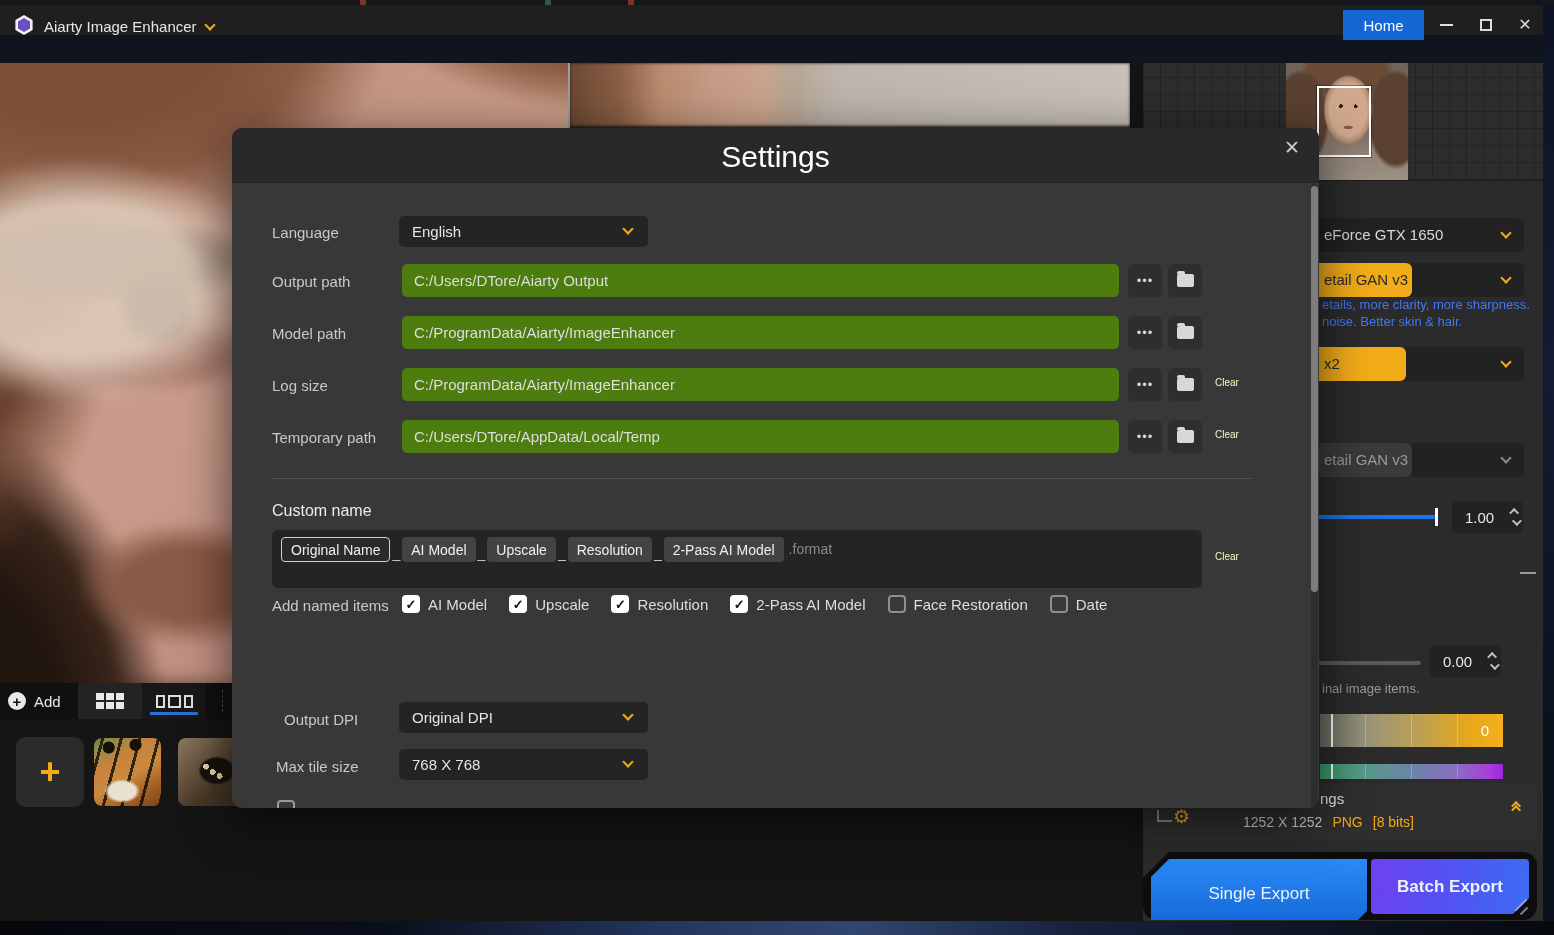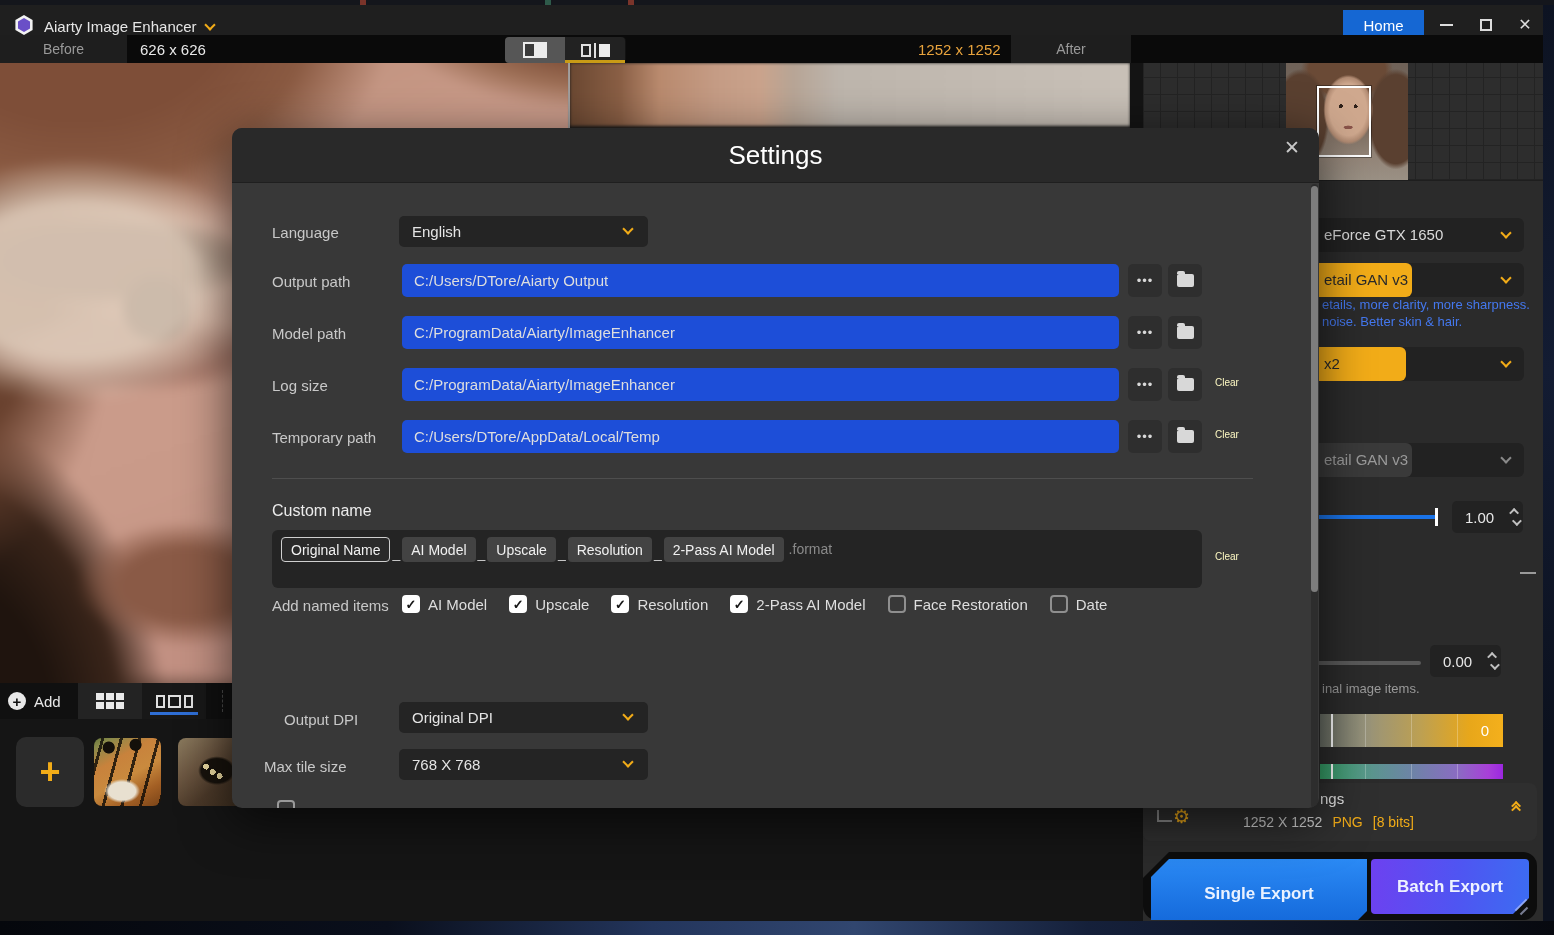--- a/index.html
+++ b/index.html
@@ -137,21 +137,21 @@
   #export-title-frag { position:absolute; left:177px; top:7px; font-size:15px; color:#e0e0e0; }
   #export-res-row { position:absolute; left:100px; top:31px; font-size:14px; display:flex; gap:10px; }
   #export-res-row .res { color:#cfcfcf; }
   #export-res-row .fmt, #export-res-row .bits { color:#f2ac18; }
   #export-collapse { position:absolute; right:16px; top:18px; }
   #export-collapse .chev-up { border-color:#f2ac18; }
 
   #export-btns { left:1143px; top:852px; width:394px; height:68px; background:#0d0d0d; border-radius:14px;
     clip-path:polygon(26px 0,100% 0,100% 100%,0 100%,0 26px); }
   #single-export { position:absolute; left:8px; top:7px; width:216px; height:70px;
-    background:linear-gradient(180deg,#2b8af5,#1266d8); color:#eaf2ff; font-size:17px; font-weight:bold;
+    background:linear-gradient(180deg,#2b8af5,#1266d8); color:#eaf2ff; font-size:17px; font-weight:normal;
     display:flex; align-items:center; justify-content:center;
     clip-path:polygon(18px 0,100% 0,100% calc(100% - 18px),calc(100% - 18px) 100%,0 100%,0 18px); }
   #batch-export { position:absolute; left:228px; top:7px; width:158px; height:55px; border-radius:4px;
     background:linear-gradient(95deg,#6d41f0 0%,#4f55f2 55%,#3c6cf2 100%); color:#eef2ff; font-size:17px; font-weight:bold;
     display:flex; align-items:center; justify-content:center;
     clip-path:polygon(0 0,100% 0,100% calc(100% - 16px),calc(100% - 16px) 100%,0 100%); }
   .grip { position:absolute; width:16px; height:2px; background:#cfd8ff; opacity:.55; transform:rotate(-45deg); }
 
   
   #bottom-panel { left:0; top:683px; width:1130px; height:238px; background:#151515; }
@@ -186,25 +186,25 @@
       radial-gradient(circle 3px at 62% 56%, #e8d8a0 0 100%, transparent),
       radial-gradient(ellipse 26px 20px at 58% 48%, #17120c 0 60%, transparent 72%),
       linear-gradient(140deg,#8a7a5e 0%,#6a5540 35%,#4a3828 65%,#3a2c1e 100%); }
 
   #window-bottom-edge { left:0; top:915px; width:1543px; height:6px; background:#262626; }
 
   
   #modal { left:232px; top:128px; width:1087px; height:680px; background:#383838; border-radius:10px;
     box-shadow:0 12px 50px rgba(0,0,0,.65); overflow:hidden; }
   #modal-header { position:absolute; left:0; top:0; width:100%; height:55px; background:#292929; border-bottom:1px solid #1f1f1f; }
-  #modal-title { position:absolute; left:0; top:12px; width:100%; text-align:center; font-size:26px; color:#fff; }
+  #modal-title { position:absolute; left:0; top:12px; width:100%; text-align:center; font-size:30px; color:#fff; }
   #modal-close { position:absolute; right:12px; top:4px; width:30px; height:30px; color:#c8c8c8; font-size:19px;
     display:flex; align-items:center; justify-content:center; }
   .mlabel { position:absolute; font-size:15px; color:#c8c8c8; }
-  .minput { position:absolute; height:33px; background:#1d4ed8; border:none; border-radius:5px; color:#dedede; font-size:15px;
+  .minput { position:absolute; height:33px; background:#4d7c0f; border:none; border-radius:5px; color:#dedede; font-size:15px;
     padding:0 12px; font-family:"Liberation Sans", sans-serif; width:717px; left:170px; outline:none; }
   .sq-btn { position:absolute; width:34px; height:33px; background:#2e2e2e; border-radius:5px; display:flex; align-items:center; justify-content:center; }
   .dots { color:#d8d8d8; font-size:13px; letter-spacing:1px; }
   .folder { width:17px; height:13px; background:#d8d8d8; border-radius:2px; position:relative; }
   .folder::before { content:""; position:absolute; left:0; top:-3px; width:8px; height:3px; background:#d8d8d8; border-radius:2px 2px 0 0; }
   .clear-link { position:absolute; font-size:10px; color:#fef9c3; }
   .mdd { position:absolute; left:167px; width:249px; height:31px; background:#242424; border-radius:5px; }
   .mdd .txt { position:absolute; left:13px; top:7px; font-size:15px; color:#e4e4e4; }
   .mdd .chev { position:absolute; right:16px; top:9px; }
   #m-divider { position:absolute; left:40px; top:350px; width:981px; height:1px; background:#4e4e4e; }
@@ -253,39 +253,20 @@
         <span class="g"></span>
       </div>
     <div class="abs winbtn" id="btn-max">
         <span class="g"></span>
       </div>
     <div class="abs winbtn" id="btn-close">
         <span class="g">✕</span>
       </div>
   </div>
 
-  <div class="abs" id="toolbar">
-    <div class="abs view-tab" id="tab-before">Before</div>
-    <div class="abs" id="before-size">626 x 626</div>
-    <div class="abs" id="viewmode">
-      <div class="vm-btn" id="vm-single">
-          <span class="ic"></span>
-        </div>
-      <div class="vm-btn" id="vm-split">
-        <span class="ic">
-            <span class="sq1"></span>
-            <span class="bar"></span>
-            <span class="sq2"></span>
-          </span>
-        <span id="vm-underline"></span>
-      </div>
-    </div>
-    <div class="abs" id="after-size">1252 x 1252</div>
-    <div class="abs view-tab" id="tab-after">After</div>
-  </div>
 
   <div class="abs" id="preview">
     <div id="before-img">
         <div class="paint"></div>
       </div>
     <div id="after-img"></div>
     <div id="split-line"></div>
   </div>
 
   <div class="abs" id="gutter"></div>
@@ -509,21 +490,21 @@
           <span>Date</span>
         </span>
     </div>
 
     <div class="mlabel" style="left:52px;top:583px">Output DPI</div>
     <div class="mdd" style="top:574px">
       <span class="txt">Original DPI</span>
       <span class="chev"></span>
     </div>
 
-    <div class="mlabel" style="left:32px;top:630px">Max tile size</div>
+    <div class="mlabel" style="left:44px;top:630px">Max tile size</div>
     <div class="mdd" style="top:621px">
       <span class="txt">768 X 768</span>
       <span class="chev"></span>
     </div>
 
     <div id="partial-cb"></div>
     <div id="modal-scroll-track"></div>
     <div id="modal-scroll-thumb"></div>
   </div>
 

